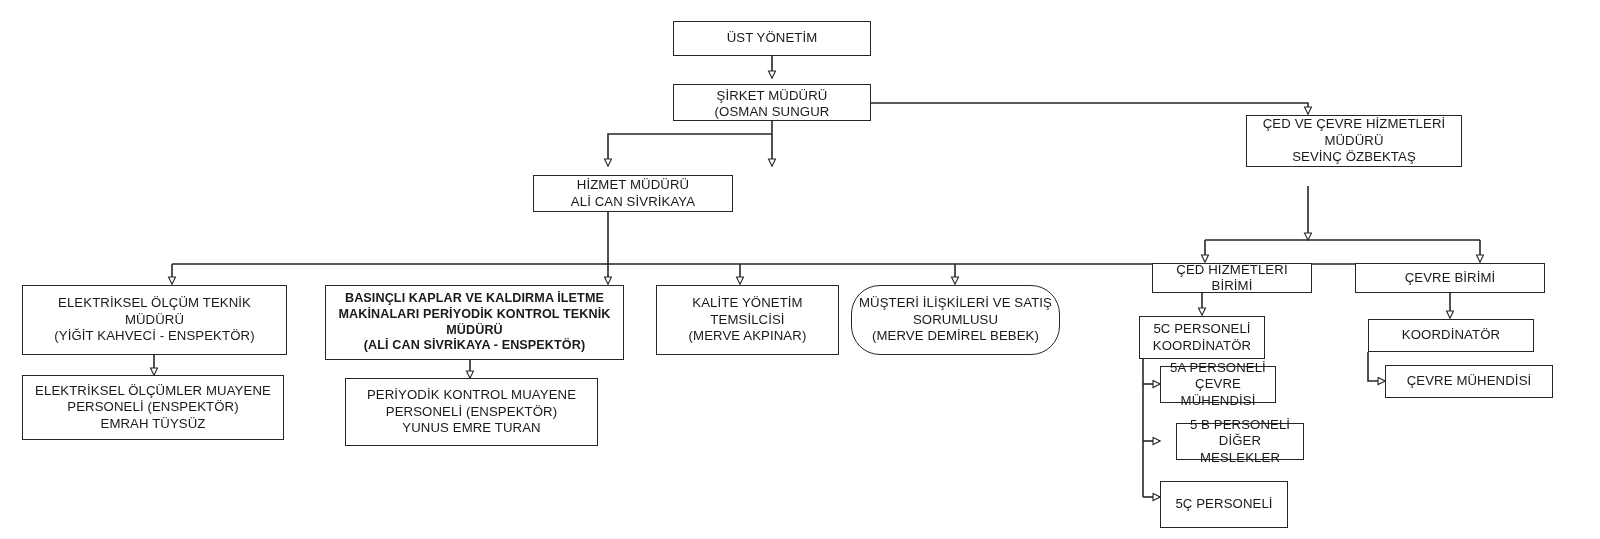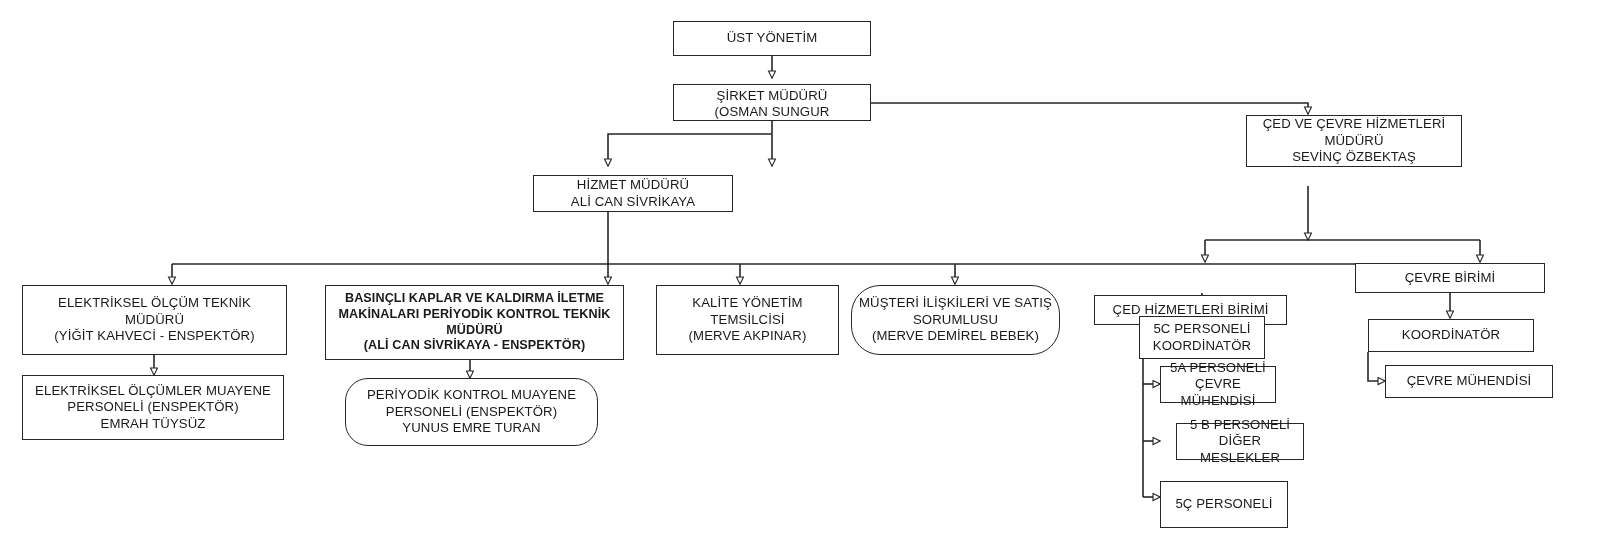--- a/index.html
+++ b/index.html
@@ -136,27 +136,27 @@
 SORUMLUSU
 (MERVE DEMİREL BEBEK)</span>
   </div>
 
   <div class="org-box" style="left:22px; top:375px; width:262px; height:65px;">
     <span class="box-text">ELEKTRİKSEL ÖLÇÜMLER MUAYENE
 PERSONELİ (ENSPEKTÖR)
 EMRAH TÜYSÜZ</span>
   </div>
 
-  <div class="org-box" style="left:345px; top:378px; width:253px; height:68px;border-radius:23px;">
+  <div class="org-box" style="left:345px; top:378px; width:253px; height:68px;">
     <span class="box-text">PERİYODİK KONTROL MUAYENE
 PERSONELİ (ENSPEKTÖR)
 YUNUS EMRE TURAN</span>
   </div>
 
-  <div class="org-box" style="left:1094px; top:263px; width:193px; height:30px;margin-top:32px;">
+  <div class="org-box" style="left:1152px; top:263px; width:160px; height:30px;">
     <span class="box-text">ÇED HİZMETLERİ BİRİMİ</span>
   </div>
 
   <div class="org-box" style="left:1139px; top:316px; width:126px; height:43px;">
     <span class="box-text">5C PERSONELİ
 KOORDİNATÖR</span>
   </div>
 
   <div class="org-box" style="left:1160px; top:366px; width:116px; height:37px;">
     <span class="box-text">5A PERSONELİ

